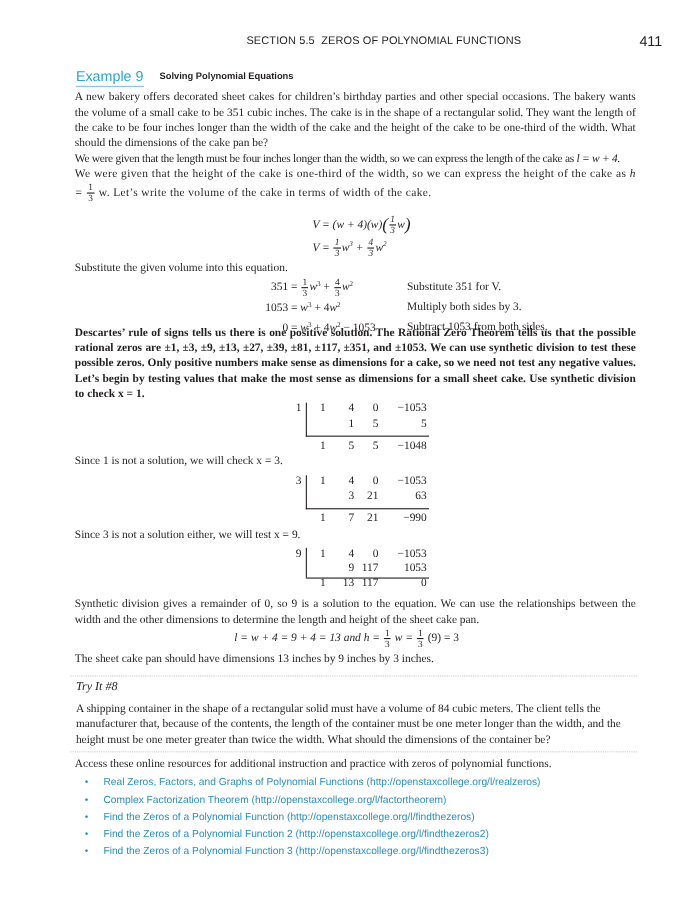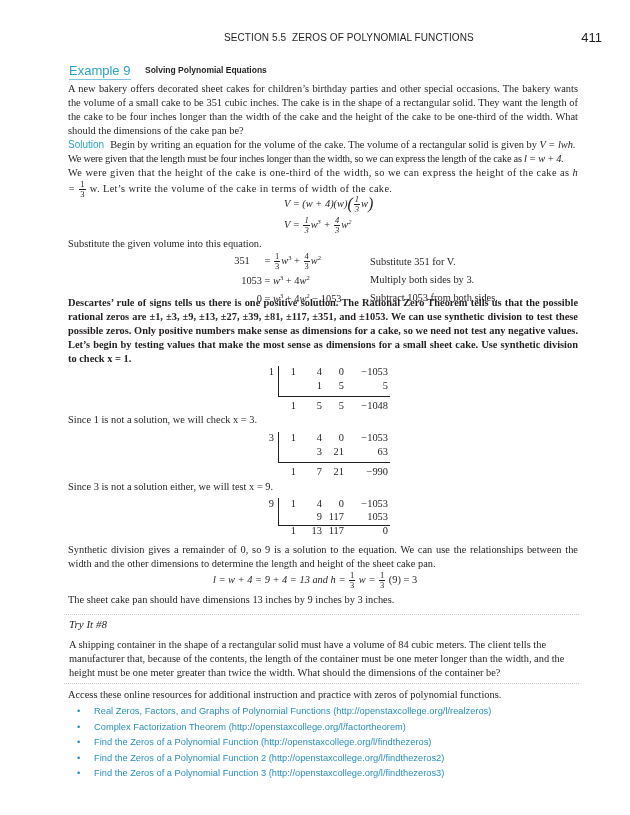--- a/index.html
+++ b/index.html
@@ -56,35 +56,34 @@
 
   <div class="example-head">
     <span class="example-label">Example 9</span><span class="example-title">Solving Polynomial Equations</span>
   </div>
 
   <div class="body-text" style="top:82px;">
     <p>A new bakery offers decorated sheet cakes for children’s birthday parties and other special occasions. The bakery wants the volume of a small cake to be 351 cubic inches. The cake is in the shape of a rectangular solid. They want the length of the cake to be four inches longer than the width of the cake and the height of the cake to be one-third of the width. What should the dimensions of the cake pan be?</p>
   </div>
 
   <div class="body-text" style="top:138px;">
-    <p><span class="solution-label">Solution</span><span>Begin by writing an equation for the volume of the cake. The volume of a rectangular solid is given by </span><span class="math">V = lwh.</span></p>
     <p style="letter-spacing:-0.25px;"><span>We were given that the length must be four inches longer than the width, so we can express the length of the cake as </span><span class="math">l = w + 4.</span></p>
     <p style="letter-spacing:0.35px;"><span>We were given that the height of the cake is one-third of the width, so we can express the height of the cake as </span><span class="math">h = </span><span class="frac"><span class="n">1</span><span class="d">3</span></span><span> w. Let’s write the volume of the cake in terms of width of the cake.</span></p>
   </div>
 
   <div class="eq math" style="left:284px; top:195px;"><span>V = (w + 4)(w)</span><span style="font-size:16px; vertical-align:-2px;">(</span><span class="frac"><span class="n">1</span><span class="d">3</span></span>w<span style="font-size:16px; vertical-align:-2px;">)</span></div>
 
   <div class="eq math" style="left:284px; top:216px;"><span>V = </span><span class="frac"><span class="n">1</span><span class="d">3</span></span>w<span class="sup">3</span> + <span class="frac"><span class="n">4</span><span class="d">3</span></span>w<span class="sup">2</span></div>
 
   <div class="body-text" style="top:237px;">
     <p>Substitute the given volume into this equation.</p>
   </div>
 
   <div class="eq" style="left:222px; top:252px; width:130px;">
-    <span style="display:inline-block; width:40px; text-align:center;">351</span> = <span class="frac"><span class="n">1</span><span class="d">3</span></span><span class="math">w</span><span class="sup">3</span> + <span class="frac"><span class="n">4</span><span class="d">3</span></span><span class="math">w</span><span class="sup">2</span>
+    <span style="display:inline-block; width:40px; text-align:right;">351</span> = <span class="frac"><span class="n">1</span><span class="d">3</span></span><span class="math">w</span><span class="sup">3</span> + <span class="frac"><span class="n">4</span><span class="d">3</span></span><span class="math">w</span><span class="sup">2</span>
   </div>
   <div class="note" style="left:370px; top:256px;text-align:center;">Substitute 351 for V.</div>
 
   <div class="eq" style="left:222px; top:274px;">
     <span style="display:inline-block; width:40px; text-align:right;">1053</span> = <span class="math">w</span><span class="sup">3</span> + 4<span class="math">w</span><span class="sup">2</span>
   </div>
   <div class="note" style="left:370px; top:274px;">Multiply both sides by 3.</div>
 
   <div class="eq" style="left:222px; top:292px;">
     <span style="display:inline-block; width:40px; text-align:right;">0</span> = <span class="math">w</span><span class="sup">3</span> + 4<span class="math">w</span><span class="sup">2</span> − 1053

